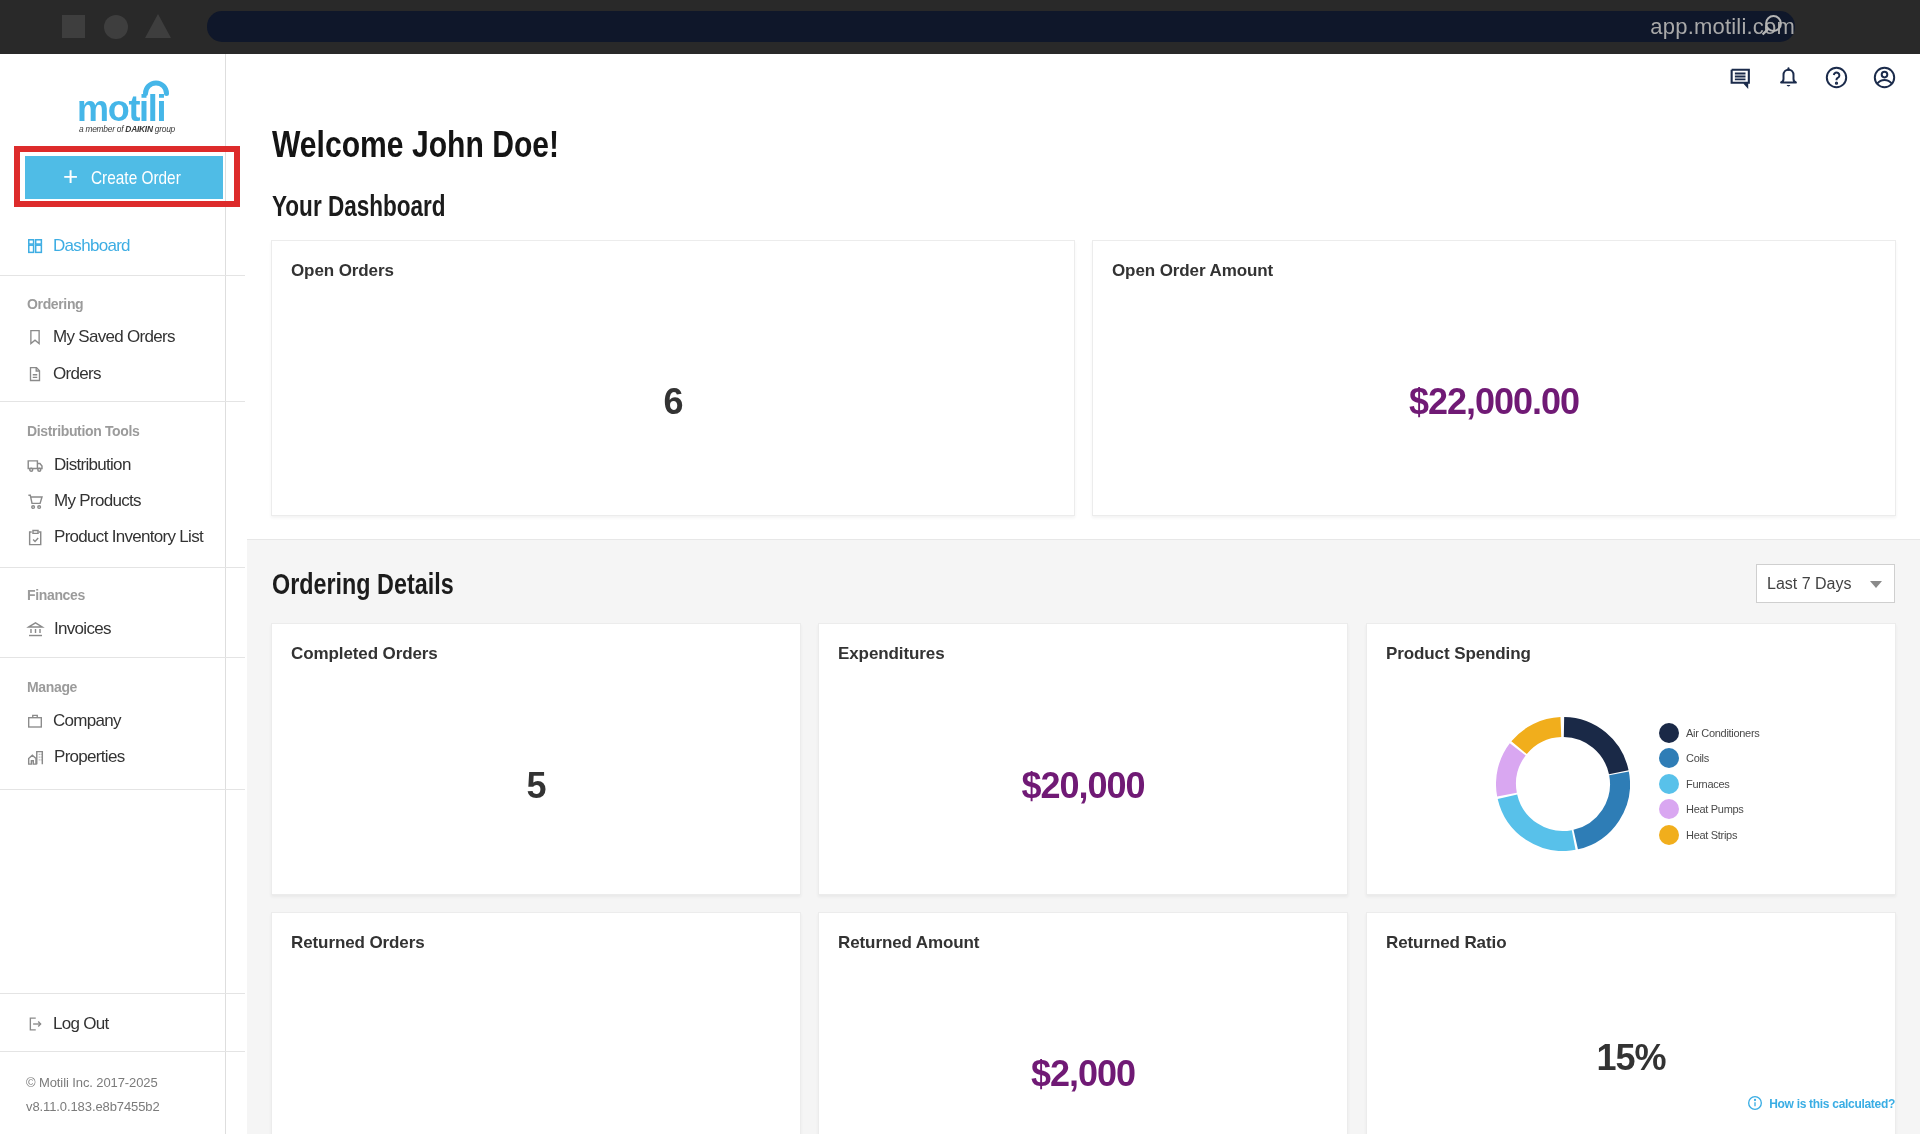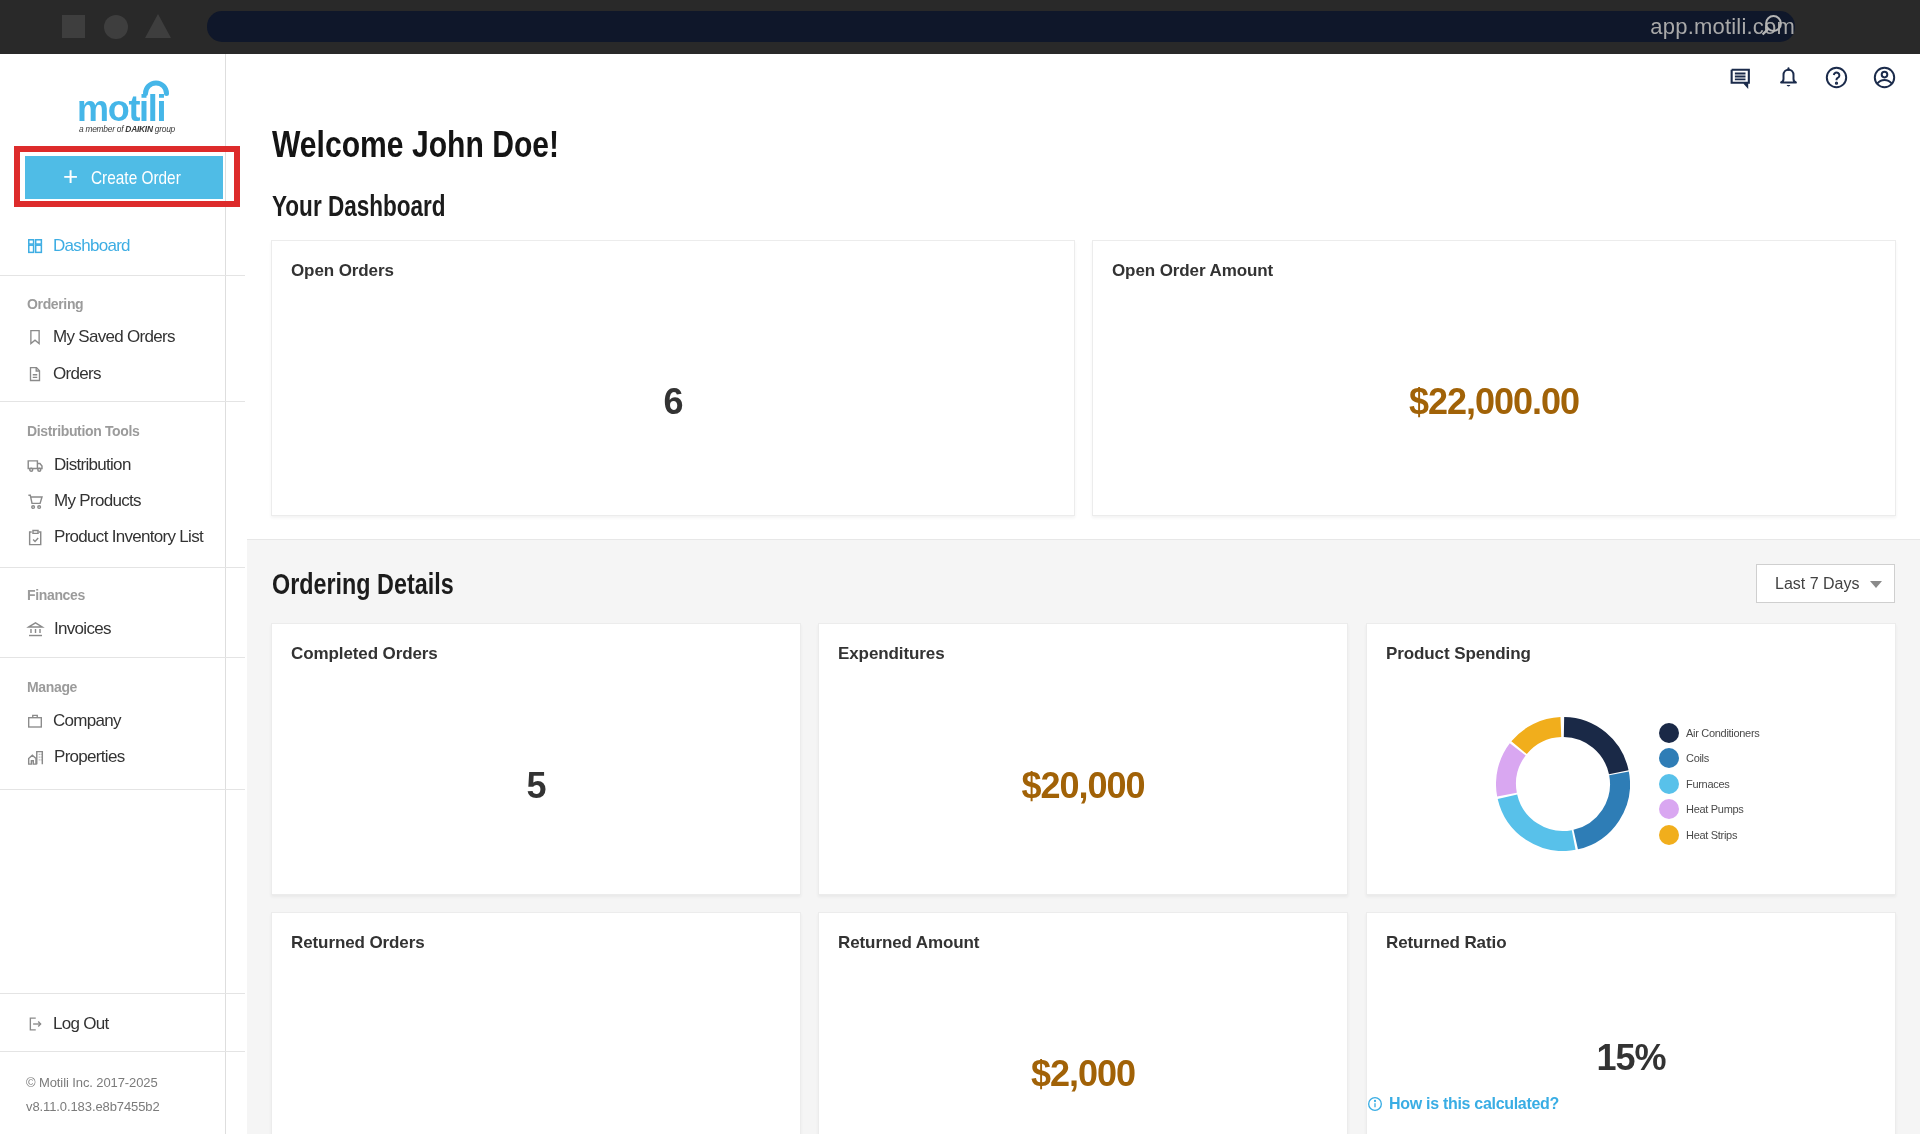--- a/index.html
+++ b/index.html
@@ -22,28 +22,28 @@
 .createbtn .plus{font-size:26px;font-weight:400;margin-top:-2px}
 .foot{position:absolute;left:26px;transform:translateY(-50%);font-size:13px;color:#7b7b7b;letter-spacing:-0.1px}
 
 .main{position:absolute;left:247px;top:54px;width:1673px;height:763px;background:#fff}
 .graysec{position:absolute;left:0px;top:485px;width:1673px;height:595px;background:#f5f5f5;border-top:1px solid #e7e7e7}
 .h1{position:absolute;left:25px;top:73px;font-size:36px;line-height:1;font-weight:700;color:#141414;transform:scaleX(.836);transform-origin:left top}
 .h2{position:absolute;font-size:29px;line-height:1;font-weight:700;color:#1c1c1c;transform-origin:left top}
 .card{position:absolute;background:#fff;border:1px solid #ececec;box-shadow:0 2px 3px rgba(0,0,0,.05)}
 .ctitle{position:absolute;left:19px;top:20px;font-size:17px;font-weight:700;color:#333;letter-spacing:-0.1px}
 .cval{position:absolute;left:0;right:0;text-align:center;font-size:36px;font-weight:700;color:#333;letter-spacing:-1px}
-.green{color:#a16207}
+.green{color:#701a75}
 .orange{color:#f1701e}
 .topicons{position:absolute;top:11px;right:23px;display:flex;gap:23px}
-.dropdown{position:absolute;left:1509px;top:510px;width:139px;height:39px;background:#fff;border:1px solid #cfcfcf;font-size:16px;color:#424242;line-height:37px;padding-left:18px}
+.dropdown{position:absolute;left:1509px;top:510px;width:139px;height:39px;background:#fff;border:1px solid #cfcfcf;font-size:16px;color:#424242;line-height:37px;padding-left:10px}
 .dropdown .caret{position:absolute;right:12px;top:16px;width:0;height:0;border-left:6px solid transparent;border-right:6px solid transparent;border-top:7px solid #8a8a8a}
 .legrow{position:absolute;display:flex;align-items:center;gap:7px;transform:translateY(-50%);font-size:11px;color:#4a4a4a;letter-spacing:-0.3px;white-space:nowrap}
 .legdot{width:20px;height:20px;border-radius:50%}
-.calc{position:absolute;left:0;right:0;text-align:left;font-size:16px;font-weight:700;color:#39ade4;letter-spacing:-0.3px}
+.calc{position:absolute;left:0;right:0;text-align:right;font-size:12px;font-weight:700;color:#39ade4;letter-spacing:-0.3px}
 </style>
 </head>
 <body>
 <div class="topbar">
   <div class="sq"></div>
     <div class="ci"></div>
     <div class="tri"></div>
   <div class="urlbar">app.motili.com
     <svg class="mag" width="24" height="24" viewBox="0 0 24 24" fill="none" stroke="#b5b5b5" stroke-width="2">
       <circle cx="14.5" cy="9.5" r="7.4"></circle>

